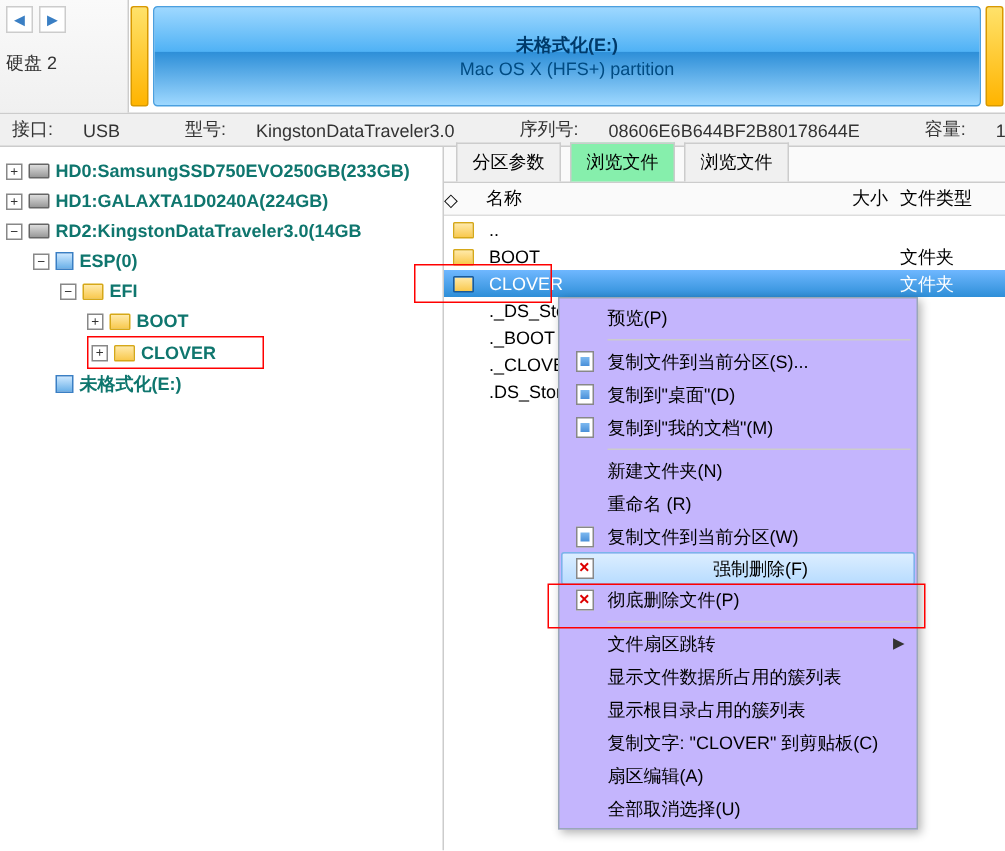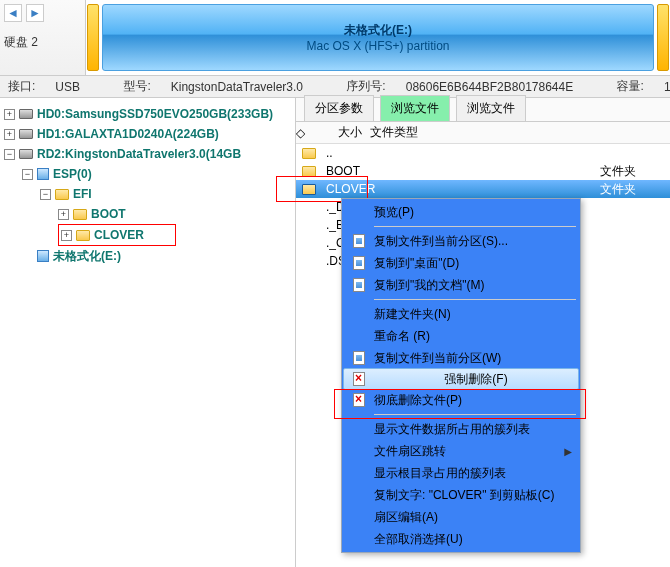--- a/index.html
+++ b/index.html
@@ -48,21 +48,21 @@
 .col-size { width: 50px; text-align: right; padding-right: 8px; }
 .col-type { width: 70px; }
 .list-body { position: relative; flex: 1; }
 .row { height: 18px; display: flex; align-items: center; padding-left: 6px; }
 .row .fic { width: 14px; height: 11px; margin-right: 6px; }
 .row.selected { background: linear-gradient(#6fb7ff,#2e8fd8); color: #fff; }
 .row.selected .folder-ic { border-color: #1a5a9a; }
 .sel-red { position: absolute; border: 1px solid #f00; pointer-events: none; }
 
 
-.context-menu { position: absolute; left: 341px; top: 198px; width: 240px; background: #3b82f6; border: 1px solid #9aa7b8; box-shadow: 2px 2px 6px rgba(0,0,0,.3); padding: 2px; z-index: 50; }
+.context-menu { position: absolute; left: 372px; top: 198px; width: 240px; background: #c4b5fd; border: 1px solid #9aa7b8; box-shadow: 2px 2px 6px rgba(0,0,0,.3); padding: 2px; z-index: 50; }
 .context-menu .sep { height: 1px; background: #ccc; margin: 3px 2px 3px 30px; }
 .cm-item { height: 22px; display: flex; align-items: center; padding-left: 6px; cursor: pointer; position: relative; }
 .cm-item.hover { background: linear-gradient(#dceeff,#b8dcff); border: 1px solid #7ab5ea; border-radius: 2px; margin: -1px; text-align: center; }
 .cm-icon { width: 18px; height: 16px; margin-right: 6px; display: inline-flex; align-items: center; justify-content: center; }
 .cm-label { flex: 1; color: #000; }
 .cm-arrow { color: #333; padding-right: 6px; font-size: 10px; }
 .cm-red { position: absolute; border: 1px solid #f00; pointer-events: none; }
 
 .doc-ic { width: 12px; height: 14px; background: #fff; border: 1px solid #888; position: relative; }
 .doc-ic::after { content: ""; position: absolute; left: 2px; top: 3px; right: 2px; height: 6px; background: linear-gradient(#7db9f0,#4a90d9); }
@@ -169,20 +169,21 @@
   </div>
 
   <div class="right-pane">
     <div class="tabs">
       <div class="tab">分区参数</div>
       <div class="tab active">浏览文件</div>
       <div class="tab">浏览文件</div>
     </div>
     <div class="list-header">
       <div class="col-icon">◇</div>
+      <div class="col-name">名称</div>
       <div class="col-size">大小</div>
       <div class="col-type">文件类型</div>
     </div>
     <div class="list-body">
       <div class="row">
           <span class="folder-ic fic"></span>
           <span class="col-name">..</span>
           <span class="col-size"></span>
           <span class="col-type"></span>
         </div>
@@ -266,29 +267,29 @@
     </div>
   <div class="cm-item">
       <span class="cm-icon">
         <span class="del-ic"></span>
       </span>
       <span class="cm-label">彻底删除文件(P)</span>
     </div>
   <div class="sep"></div>
   <div class="cm-item">
       <span class="cm-icon"></span>
-      <span class="cm-label">显示文件数据所占用的簇列表</span>
-    </div>
-  <div class="cm-item">
-      <span class="cm-icon"></span>
       <span class="cm-label">文件扇区跳转</span>
       <span class="cm-arrow">▶</span>
     </div>
   <div class="cm-item">
       <span class="cm-icon"></span>
+      <span class="cm-label">显示文件数据所占用的簇列表</span>
+    </div>
+  <div class="cm-item">
+      <span class="cm-icon"></span>
       <span class="cm-label">显示根目录占用的簇列表</span>
     </div>
   <div class="cm-item">
       <span class="cm-icon"></span>
       <span class="cm-label">复制文字: "CLOVER" 到剪贴板(C)</span>
     </div>
   <div class="cm-item">
       <span class="cm-icon"></span>
       <span class="cm-label">扇区编辑(A)</span>
     </div>

